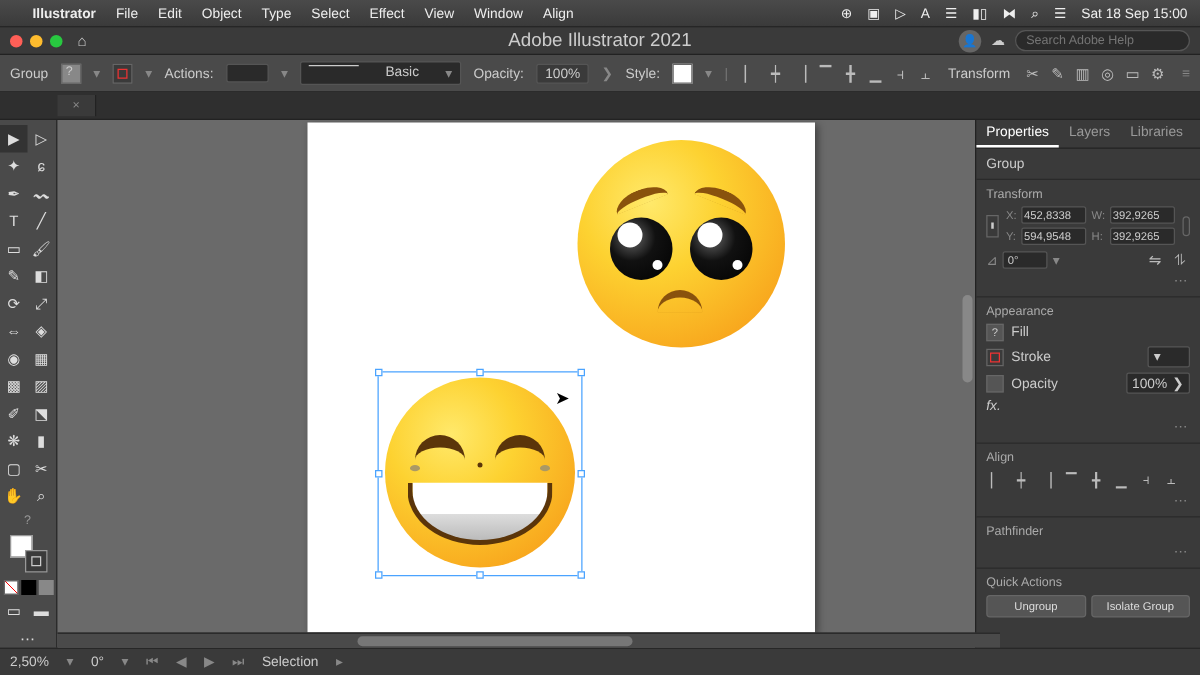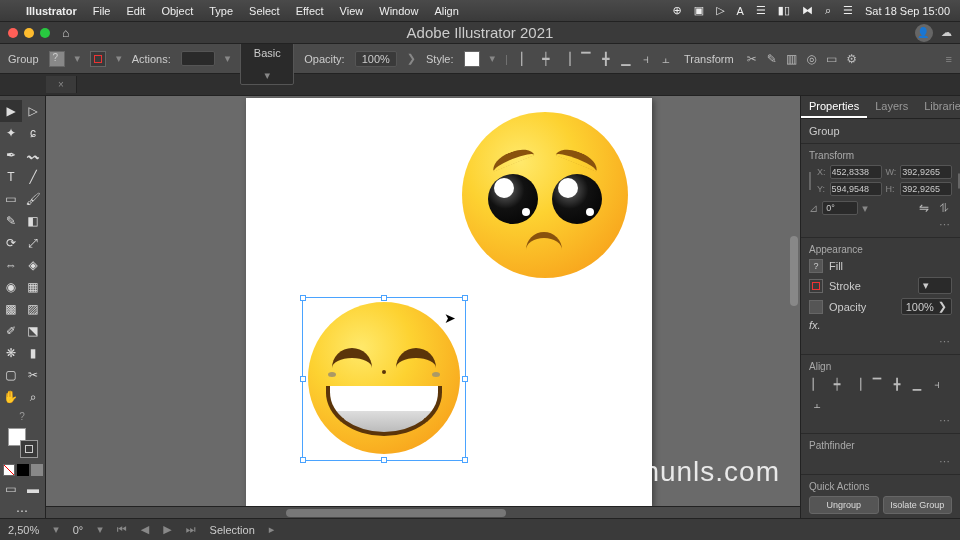--- a/index.html
+++ b/index.html
@@ -20,21 +20,21 @@
 .avatar { width:18px; height:18px; border-radius:50%; background:#666; display:flex; align-items:center; justify-content:center; font-size:10px; }
 
 .control-bar { height:30px; background:#4a4a4a; display:flex; align-items:center; padding:0 8px; gap:10px; border-bottom:1px solid #222; font-size:10px; }
 .ctrl-select { background:#3a3a3a; border:1px solid #555; padding:1px 6px; color:#ccc; border-radius:2px; }
 .ctrl-swatch { width:16px; height:16px; border:1px solid #666; background:#fff; position:relative; }
 .ctrl-swatch-stroke { background:#3a3a3a; }
 .ctrl-swatch-stroke::after { content:""; position:absolute; inset:3px; border:1px solid #e33; }
 .ctrl-group { display:flex; align-items:center; gap:4px; }
 .ctrl-icon { width:16px; height:16px; display:flex; align-items:center; justify-content:center; color:#bbb; font-size:12px; }
 .ctrl-input { background:#2a2a2a; border:1px solid #555; width:42px; padding:1px 4px; color:#ccc; border-radius:2px; font-size:10px; }
-.basic-box { background:#2a2a2a; border:1px solid #555; padding:2px 6px; display:flex; align-items:center; gap:10px; border-radius:2px;flex-direction:column; }
+.basic-box { background:#2a2a2a; border:1px solid #555; padding:2px 6px; display:flex; align-items:flex-start; gap:21px; border-radius:2px; }
 .basic-line { width:40px; height:1px; background:#ccc; }
 
 .tab-strip { height:22px; background:#2f2f2f; display:flex; align-items:center; border-bottom:1px solid #222; }
 .tab { padding:3px 12px; font-size:10px; color:#ddd; background:#3a3a3a; display:flex; align-items:center; gap:6px; border-right:1px solid #222; }
 .tab-close { font-size:10px; color:#888; }
 
 .main { display:flex; height:calc(540px - 22px - 22px - 30px - 22px - 22px); }
 .toolbox { width:46px; background:#4a4a4a; border-right:1px solid #222; padding-top:4px; }
 .tool-row { display:flex; }
 .tool { width:22px; height:22px; display:flex; align-items:center; justify-content:center; color:#ddd; font-size:12px; cursor:pointer; }
@@ -67,21 +67,21 @@
 .grin-eye-l,.grin-eye-r { position:absolute; width:40px; height:20px; border-top:10px solid #5b350a; border-radius:50% 50% 0 0 / 100% 100% 0 0; top:46px; }
 .grin-eye-l { left:24px; } .grin-eye-r { right:24px; }
 .grin-cheek-l,.grin-cheek-r { position:absolute; width:8px; height:5px; background:#a96; border-radius:50%; top:70px; }
 .grin-cheek-l { left:20px; } .grin-cheek-r { right:20px; }
 .grin-dot { position:absolute; width:4px; height:4px; background:#5b350a; border-radius:50%; left:74px; top:68px; }
 .grin-mouth { position:absolute; left:18px; right:18px; bottom:18px; height:50px; border:4px solid #5b350a; border-top:none; border-radius:0 0 80px 80px / 0 0 60px 60px; background:linear-gradient(#fff 0%,#fff 55%,#ddd 55%,#bbb 100%); overflow:hidden; }
 .selection-box { position:absolute; border:1px solid #4aa3ff; }
 .sel-handle { position:absolute; width:6px; height:6px; background:#fff; border:1px solid #4aa3ff; }
 .cursor { position:absolute; font-size:14px; color:#000; pointer-events:none; }
 
-.right-panel { width:160px; background:#3a3a3a; border-left:1px solid #222; font-size:10px; overflow:hidden; }
+.right-panel { width:180px; background:#3a3a3a; border-left:1px solid #222; font-size:10px; overflow:hidden; }
 .panel-tabs { display:flex; border-bottom:1px solid #222; }
 .panel-tab { padding:4px 8px; color:#999; cursor:pointer; }
 .panel-tab.active { color:#fff; border-bottom:2px solid #fff; }
 .panel-section { padding:6px 8px; border-bottom:1px solid #2a2a2a; }
 .panel-label { color:#aaa; font-size:10px; margin-bottom:4px; }
 .xform-grid { display:grid; grid-template-columns:auto 1fr auto 1fr; gap:3px 4px; align-items:center; }
 .xform-grid input { width:52px; background:#2a2a2a; border:1px solid #555; color:#ccc; padding:1px 1px; font-size:9px; border-radius:2px; }
 .xform-grid span { color:#888; font-size:9px; }
 .small-row { display:flex; align-items:center; gap:4px; margin-top:4px; }
 .angle-input { width:36px; background:#2a2a2a; border:1px solid #555; color:#ccc; padding:1px 3px; font-size:9px; border-radius:2px; }
@@ -137,20 +137,21 @@
   <div class="traffic-lights">
     <span class="tl-red"></span>
     <span class="tl-yellow"></span>
     <span class="tl-green"></span>
   </div>
   <span class="home-icon">⌂</span>
   <span class="title">Adobe Illustrator 2021</span>
   <div class="titlebar-right">
     <div class="avatar">👤</div>
     <span>☁</span>
+    <input class="search-box" placeholder="Search Adobe Help" style="">
   </div>
 </div>
 
 <div class="control-bar">
   <span>Group</span>
   <div class="ctrl-swatch" style="background:#888">
       <span style="position:absolute;left:3px;top:0;color:#ccc;font-size:10px">?</span>
     </div>
   <span style="color:#888">▾</span>
   <div class="ctrl-swatch ctrl-swatch-stroke"></div>
@@ -300,21 +301,20 @@
         <div class="sel-handle" style="left:calc(50% - 3px);top:-3px"></div>
         <div class="sel-handle" style="right:-3px;top:-3px"></div>
         <div class="sel-handle" style="left:-3px;top:calc(50% - 3px)"></div>
         <div class="sel-handle" style="right:-3px;top:calc(50% - 3px)"></div>
         <div class="sel-handle" style="left:-3px;bottom:-3px"></div>
         <div class="sel-handle" style="left:calc(50% - 3px);bottom:-3px"></div>
         <div class="sel-handle" style="right:-3px;bottom:-3px"></div>
       </div>
       <div class="cursor" style="left:198px; top:212px;">➤</div>
     </div>
-    <div class="watermark">www.hunls.com</div>
 
     <div style="position:absolute; right:2px; top:140px; width:8px; height:70px; background:#888; border-radius:4px;"></div>
   </div>
 
   <div class="right-panel">
     <div class="panel-tabs">
       <div class="panel-tab active">Properties</div>
       <div class="panel-tab">Layers</div>
       <div class="panel-tab">Libraries</div>
     </div>

